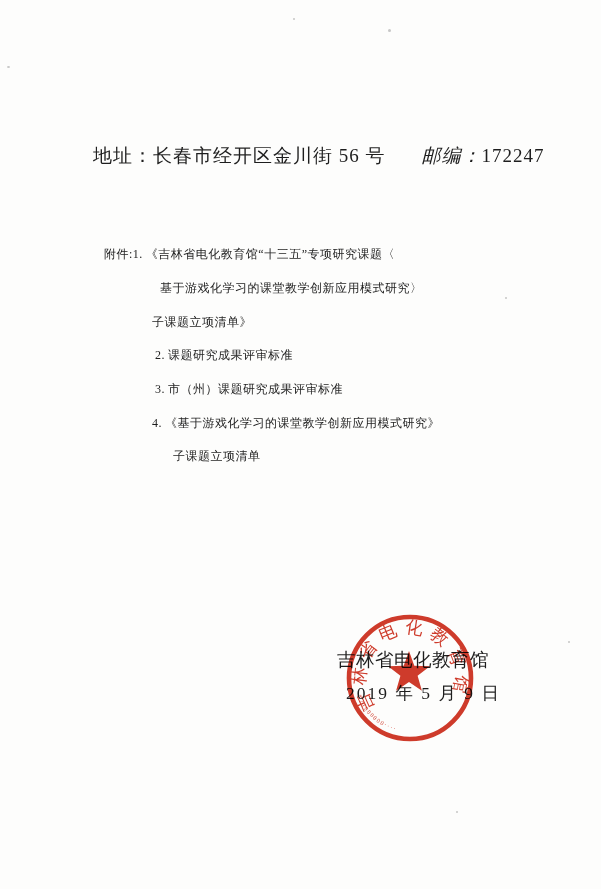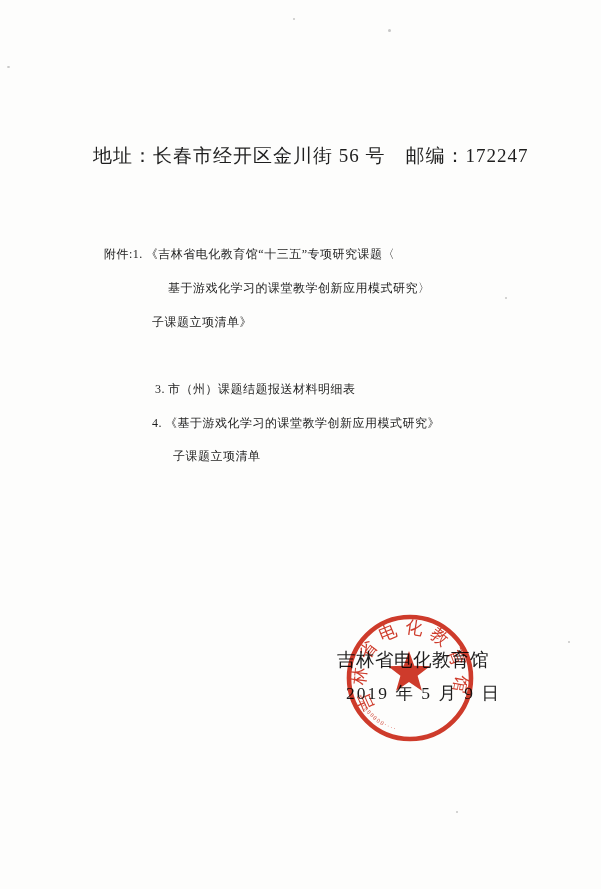--- a/index.html
+++ b/index.html
@@ -9,26 +9,26 @@
     margin:0 auto;
     background:#fdfdfc;
     font-family:"Liberation Serif","DejaVu Serif",serif;
     color:#1e1e1e;
     overflow:hidden;
   }
   .txt { position:absolute; white-space:nowrap; }
 
   
   .address { left:93px; top:143px; font-size:19px; letter-spacing:1px; }
-  .address .postal { margin-left:20px; }
+  .address .postal { margin-left:36px;font-style:italic; }
 
   
   .att { font-size:12px; letter-spacing:0.5px; }
   .att-l1 { left:104px; top:246px; }
-  .att-l2 { left:168px; top:280px; }
+  .att-l2 { left:160px; top:280px; }
   .att-l3 { left:152px; top:314px; }
   .att-l4 { left:155px; top:347px; }
   .att-l5 { left:155px; top:381px; }
   .att-l6 { left:152px; top:415px; }
   .att-l7 { left:173px; top:448px; }
   .att .num { margin-right:3px; }
 
   
   .sig-org  { left:337px; top:647px; font-size:18.5px; letter-spacing:0.5px; }
   .sig-date { left:346px; top:681px; font-size:17.5px; letter-spacing:2px; }
@@ -56,22 +56,25 @@
 
   <div class="txt att att-l1">
     <span>附件:</span><span class="num">1.</span><span>《吉林省电化教育馆“十三五”专项研究课题〈</span>
   </div>
   <div class="txt att att-l2">
     <span>基于游戏化学习的课堂教学创新应用模式研究〉</span>
   </div>
   <div class="txt att att-l3">
     <span>子课题立项清单》</span>
   </div>
+  <div class="txt att att-l4">
+    <span class="num">2.</span><span>课题研究成果评审标准</span>
+  </div>
   <div class="txt att att-l5">
-    <span class="num">3.</span><span>市（州）课题结题报送材料明细表</span>
+    <span class="num">3.</span><span>市（州）课题研究成果评审标准</span>
   </div>
   <div class="txt att att-l6">
     <span class="num">4.</span><span>《基于游戏化学习的课堂教学创新应用模式研究》</span>
   </div>
   <div class="txt att att-l7">
     <span>子课题立项清单</span>
   </div>
 
   <div class="txt sig-org">吉林省电化教育馆</div>
   <div class="txt sig-date">2019 年 5 月 9 日</div>

